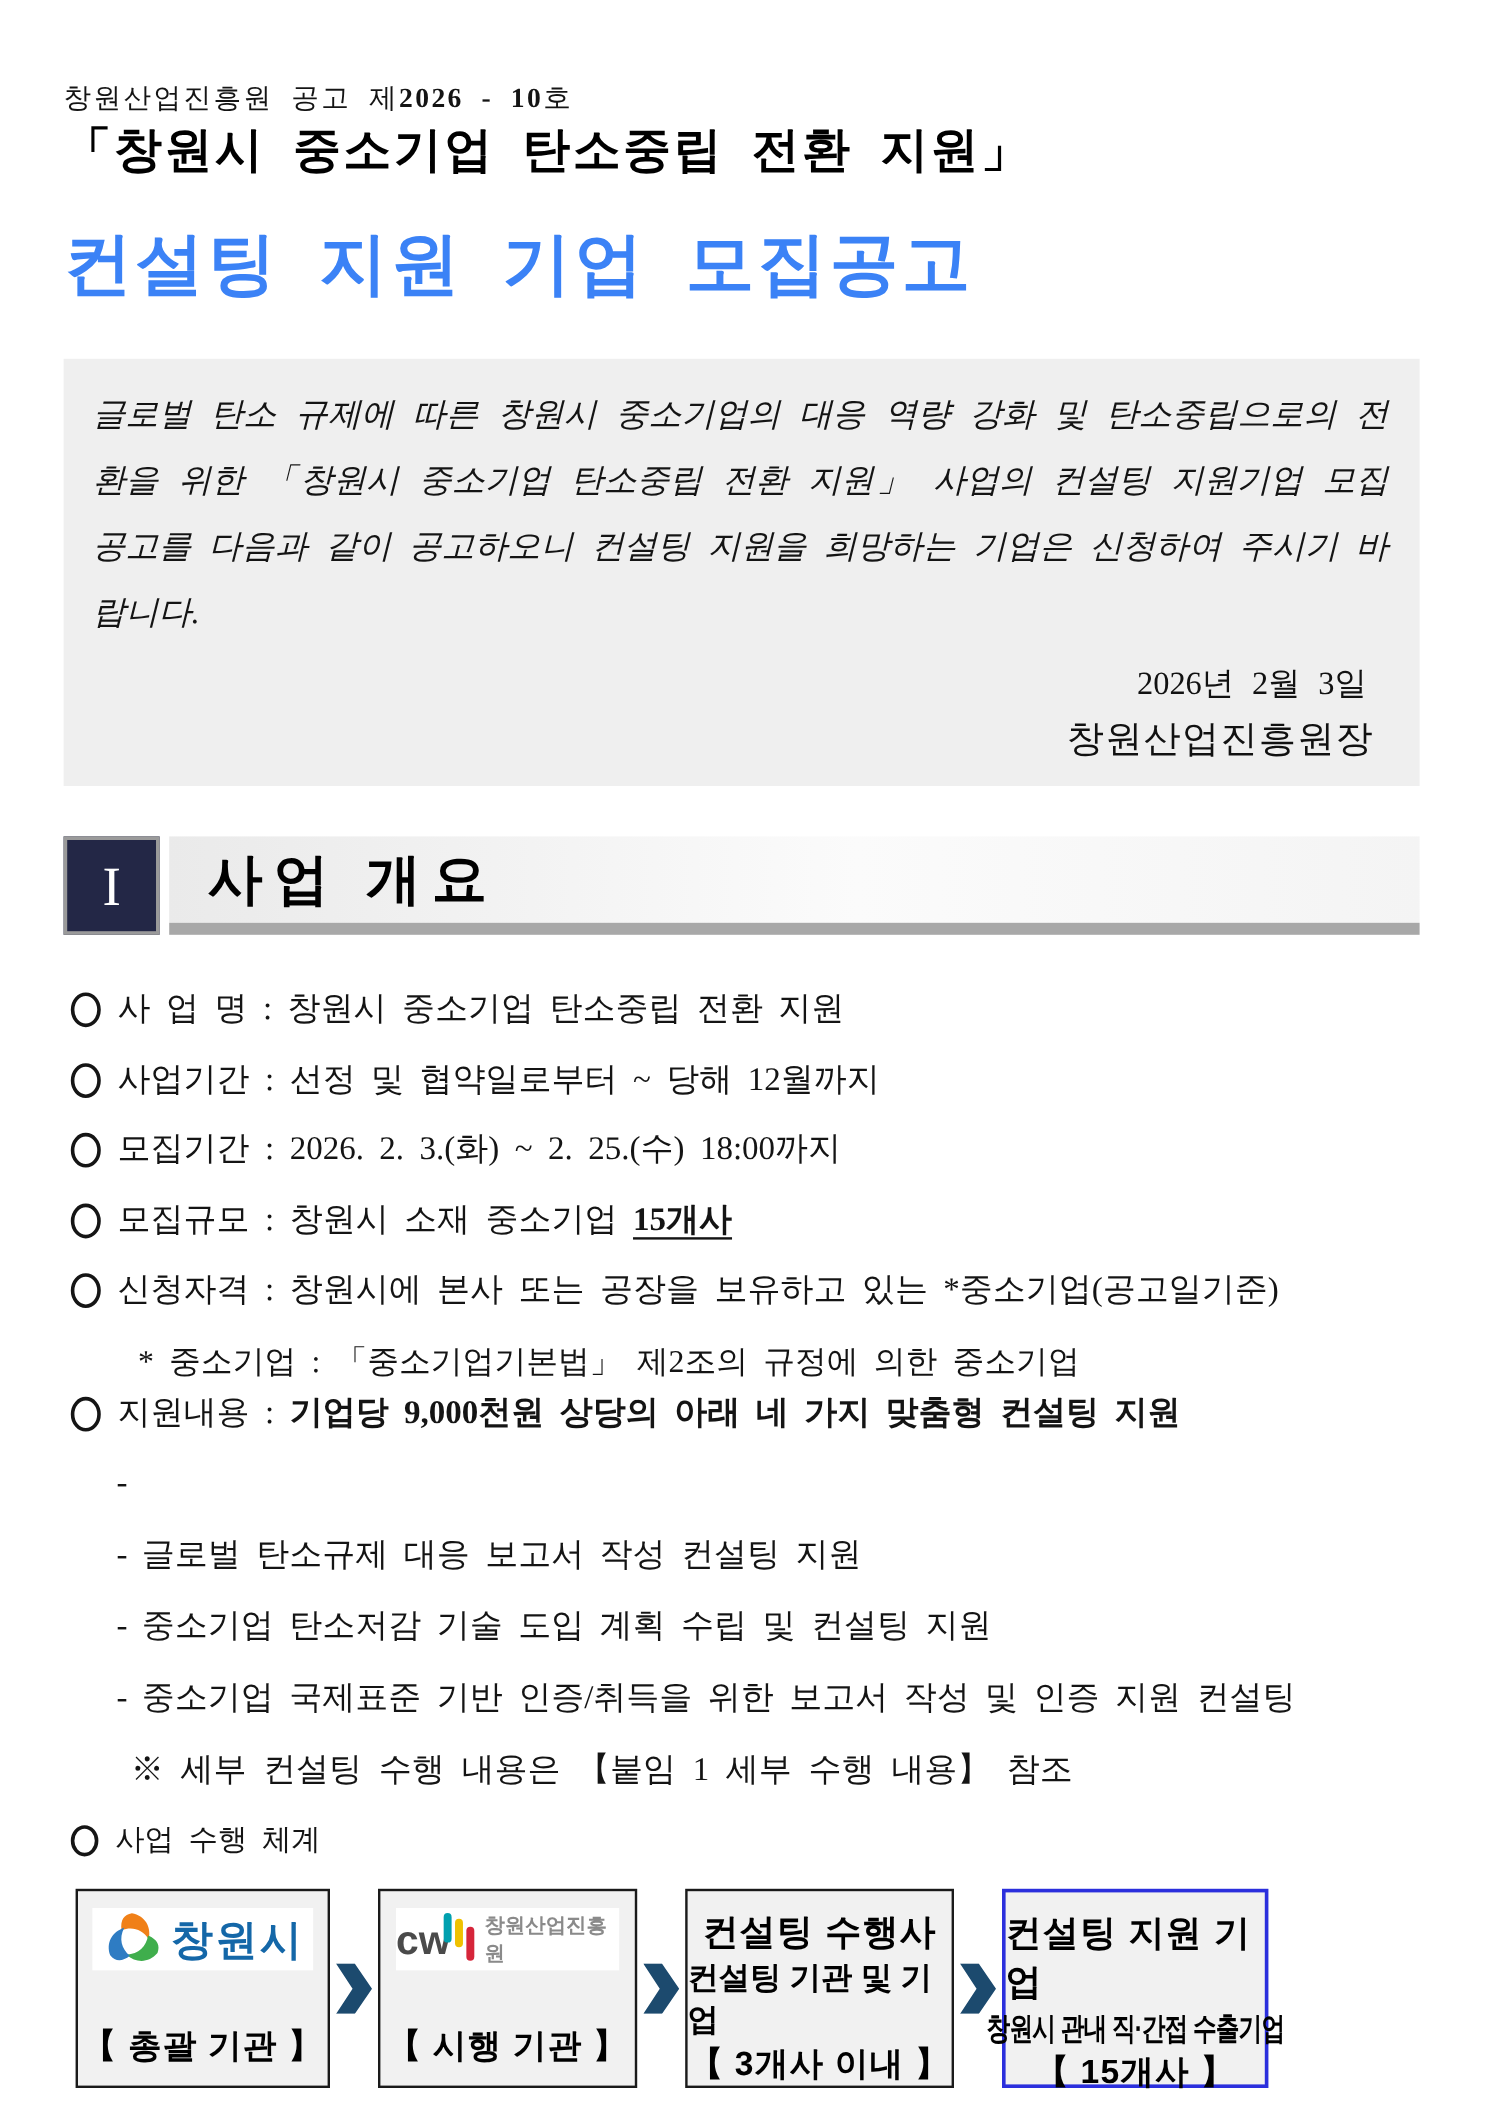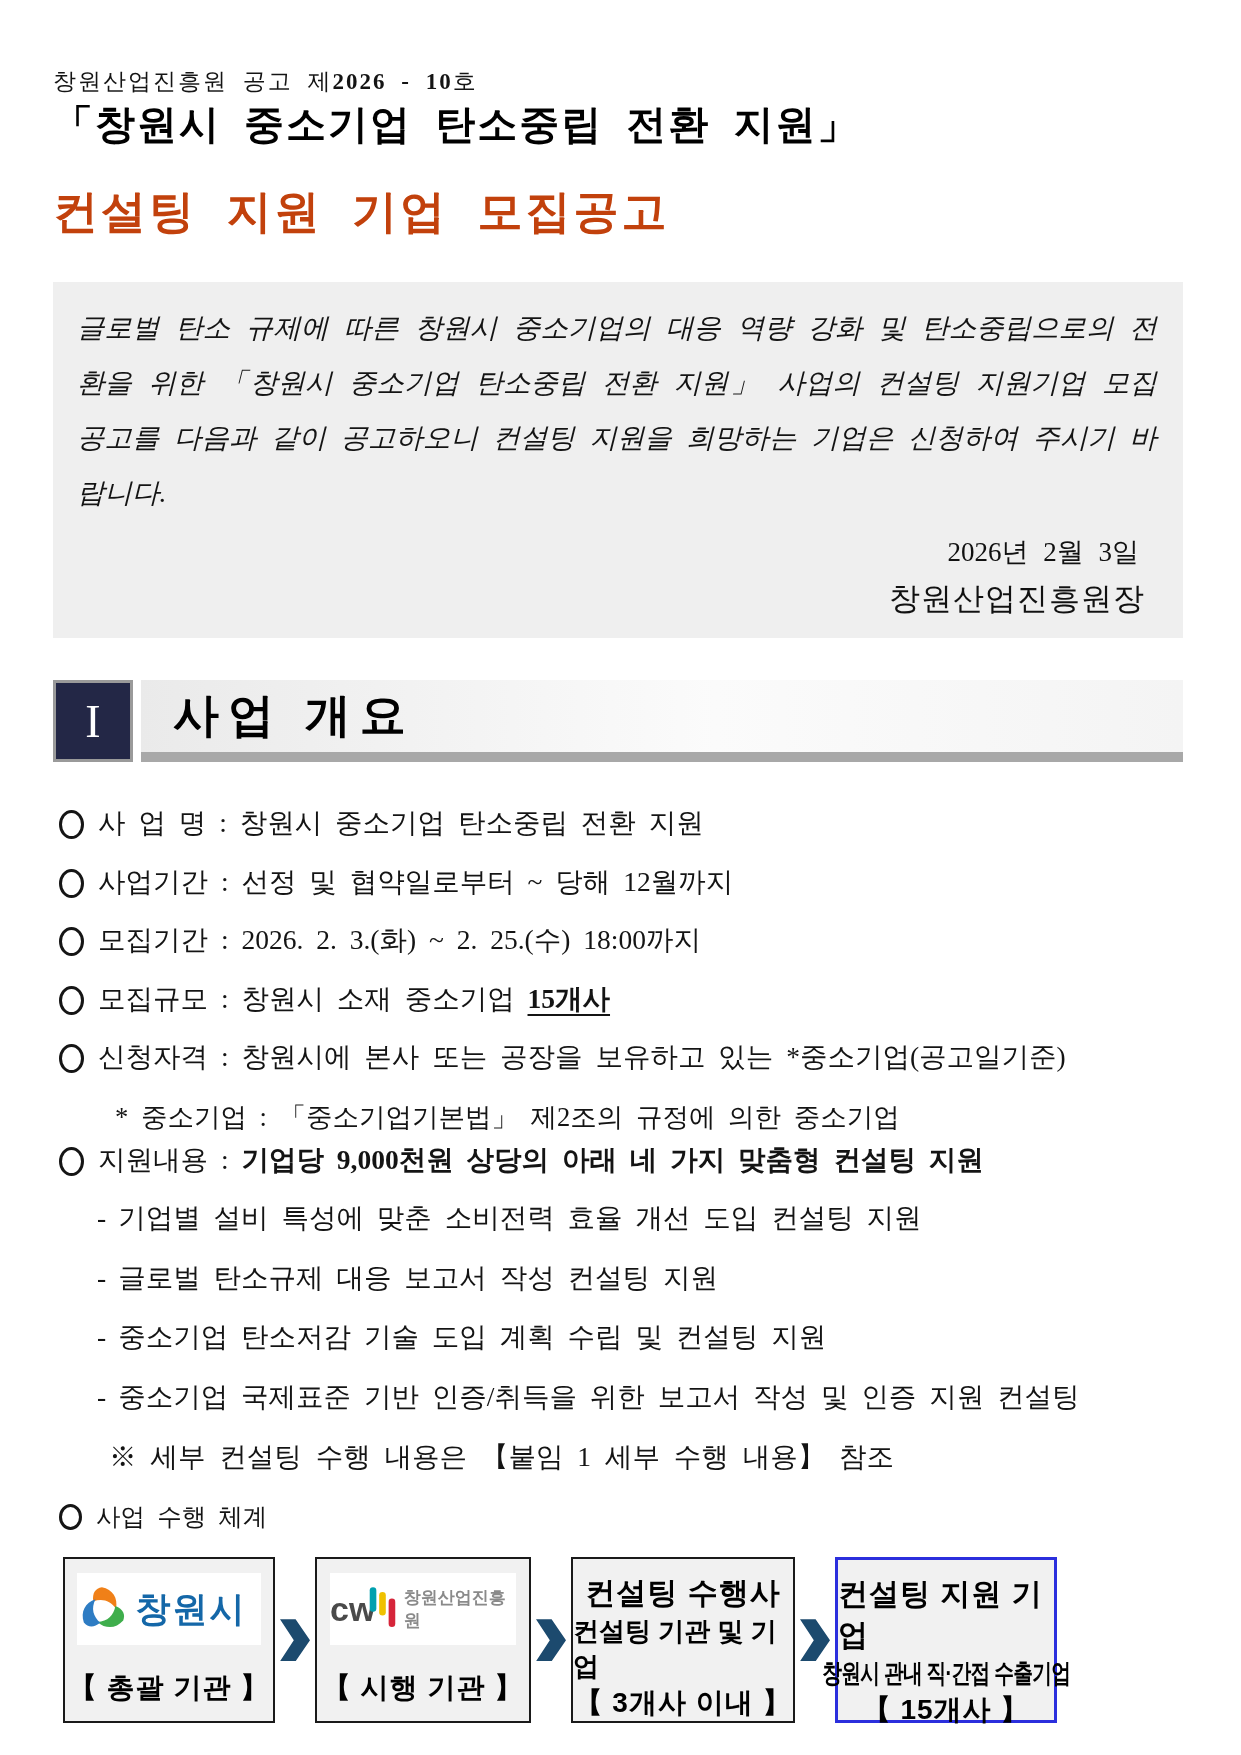--- a/index.html
+++ b/index.html
@@ -8,21 +8,21 @@
   .page{padding:66px 58px 0 53px;}
 
   
   .announce{font-size:23px;letter-spacing:2px;word-spacing:7px;color:#141414;}
   .announce b{font-family:Liberation Serif, serif;}
 
   
   .title-wrap{text-align:left;
               font-family:"Liberation Sans","DejaVu Sans",sans-serif;}
   .title-1{font-size:40px;font-weight:800;letter-spacing:2px;word-spacing:10px;color:#000;}
-  .title-2{font-size:45px;font-weight:800;letter-spacing:3px;word-spacing:14px;color:#c2410c;margin-top:30px;}
+  .title-2{font-size:57px;font-weight:800;letter-spacing:3px;word-spacing:14px;color:#3b82f6;margin-top:30px;}
 
   
   .intro{margin-top:40px;background:#efefef;padding:18px 26px 14px 24px;}
   .intro-body{font-size:27.5px;line-height:2.0;text-align:justify;word-spacing:7px;color:#141414;font-style:italic;}
   .intro-date{font-size:27px;text-align:right;margin-top:14px;padding-right:18px;word-spacing:8px;}
   .intro-signer{font-size:31px;text-align:right;margin-top:8px;padding-right:12px;letter-spacing:1px;padding-bottom:4px;}
 
   
   .sec{display:flex;align-items:stretch;margin-top:42px;height:82px;}
   .sec-num{width:74px;background:#232746;border:3px solid #9a9a9a;
@@ -51,22 +51,22 @@
   
   .diagram{display:flex;align-items:center;margin-top:22px;margin-left:10px;
            font-family:"Liberation Sans","DejaVu Sans",sans-serif;}
   .dbox{background:#f1f1f1;border:2.5px solid #1a1a1a;height:166px;
         display:flex;flex-direction:column;align-items:center;justify-content:space-between;
         padding:10px 0 14px 0;box-sizing:border-box;}
   .dbox-1{width:212px;}
   .dbox-2{width:216px;}
   .dbox-3{width:224px;}
   .dbox-4{width:222px;border:3px solid #2b2fdd;}
-  .logo-strip{background:#ffffff;display:flex;align-items:center;justify-content:flex-start;
-              width:88%;height:72px;margin-top:4px;}
+  .logo-strip{background:#ffffff;display:flex;align-items:center;justify-content:center;
+              width:88%;height:52px;margin-top:4px;}
   .cw-name{color:#1467a8;font-size:35px;font-weight:800;letter-spacing:2px;margin-left:6px;}
   .cwip-name{color:#8a8a8a;font-size:17px;font-weight:700;letter-spacing:0px;margin-left:4px;}
   .dbox-label{font-size:28px;font-weight:800;color:#000;letter-spacing:1px;}
   .dbox-title{font-size:30px;font-weight:800;color:#000;margin-top:4px;letter-spacing:1px;}
   .dbox-sub{font-size:26px;font-weight:600;color:#000;}
   .squish{display:inline-block;transform:scaleX(0.76);transform-origin:50% 50%;
           white-space:nowrap;font-weight:700;letter-spacing:-1px;font-size:26px;}
   .arrow{flex:0 0 auto;width:30px;height:42px;background:#1c4a6e;margin:0 5px;
          clip-path:polygon(0% 0%,52% 0%,100% 50%,52% 100%,0% 100%,46% 50%);}
 </style>
@@ -124,21 +124,20 @@
 
     <div class="subnote">* 중소기업 : 「중소기업기본법」 제2조의 규정에 의한 중소기업</div>
 
     <div class="row">
       <span class="bullet"></span>
       <span class="row-text"><span>지원내용 : </span><span class="em-bold">기업당 9,000천원 상당의 아래 네 가지 맞춤형 컨설팅 지원</span></span>
     </div>
 
     <div class="dash-row">
       <span class="dash">-</span>
-      <span>기업별 설비 특성에 맞춘 소비전력 효율 개선 도입 컨설팅 지원</span>
     </div>
     <div class="dash-row">
       <span class="dash">-</span>
       <span>글로벌 탄소규제 대응 보고서 작성 컨설팅 지원</span>
     </div>
     <div class="dash-row">
       <span class="dash">-</span>
       <span>중소기업 탄소저감 기술 도입 계획 수립 및 컨설팅 지원</span>
     </div>
     <div class="dash-row">

